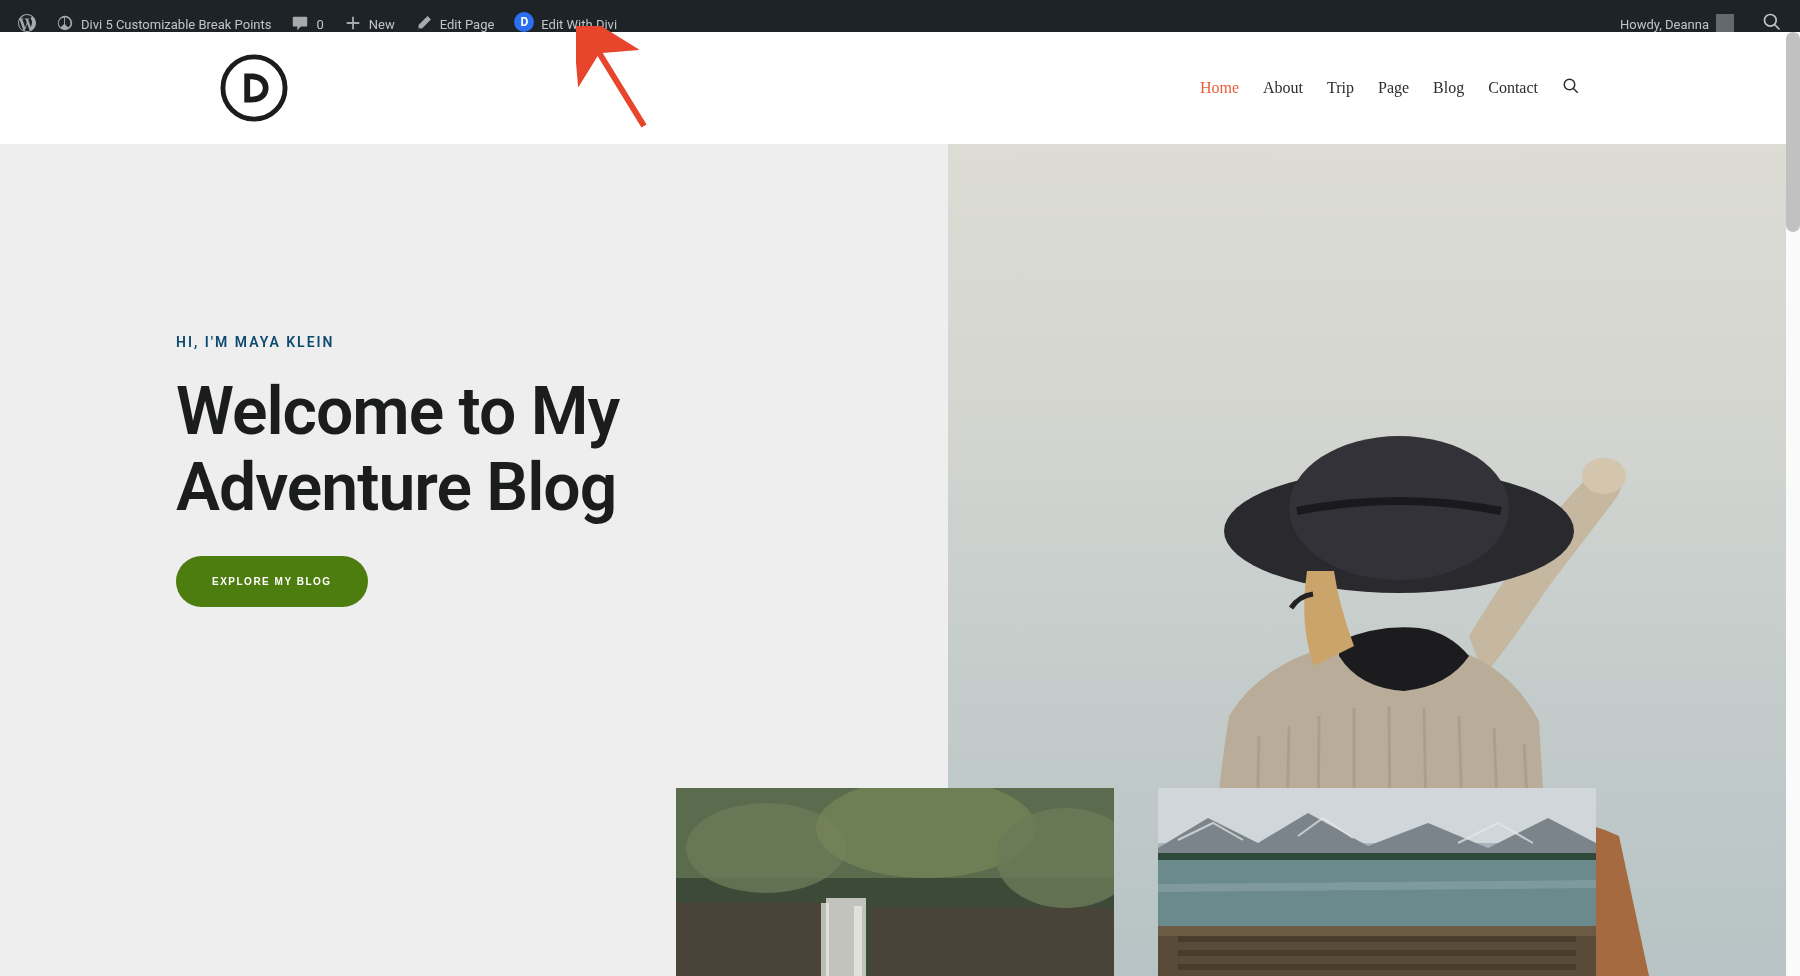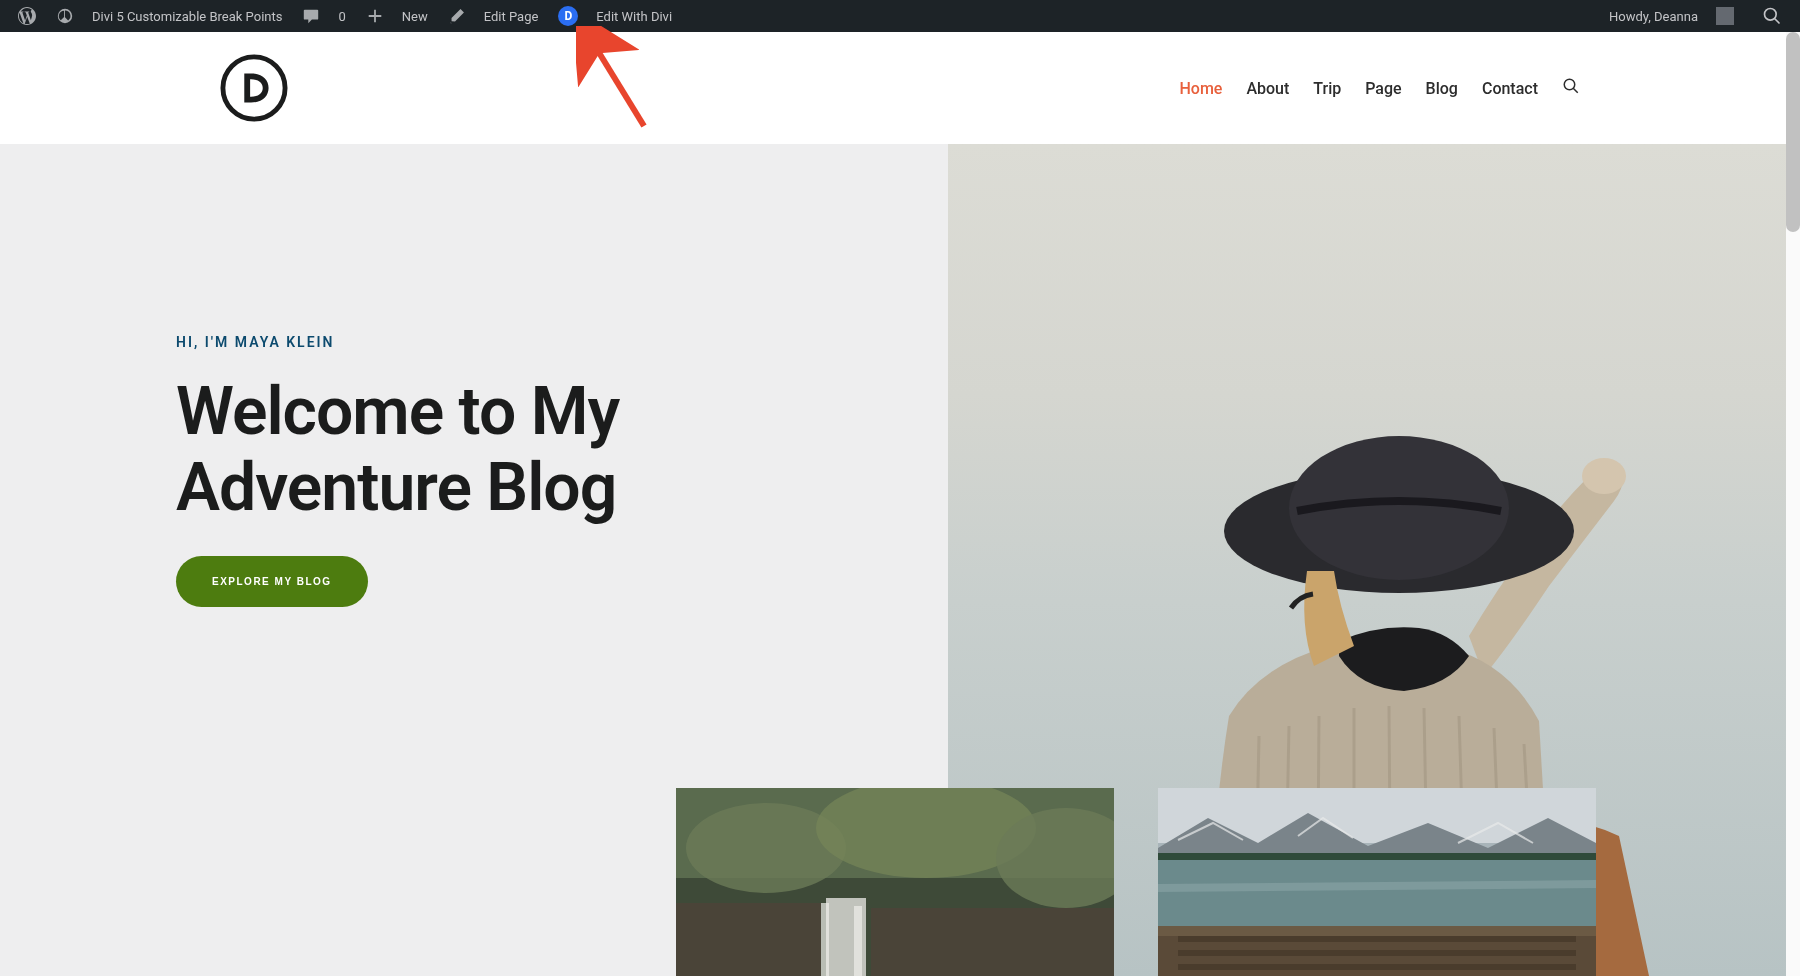--- a/index.html
+++ b/index.html
@@ -2,32 +2,32 @@
 <html><head>
 <meta charset="utf-8">
 <style>
 * { margin: 0; padding: 0; box-sizing: border-box; }
 body { font-family: -apple-system, BlinkMacSystemFont, "Segoe UI", Roboto, Helvetica, Arial, sans-serif; width: 1800px; height: 976px; overflow: hidden; background: #fff; }
 
 
 .wp-admin-bar { background: #1d2327; height: 32px; display: flex; align-items: center; padding: 0 8px; color: #c3c4c7; font-size: 13px; }
 .wp-admin-bar .left-items { display: flex; align-items: center; gap: 0; }
 .wp-admin-bar .right-items { margin-left: auto; display: flex; align-items: center; gap: 8px; }
-.admin-item { display: flex; align-items: center; gap: 18px; padding: 0 10px; height: 32px; cursor: pointer; color: #c3c4c7; }
+.admin-item { display: flex; align-items: flex-end; gap: 7px; padding: 0 10px; height: 32px; cursor: pointer; color: #c3c4c7; }
 .admin-icon { width: 18px; height: 18px; display: flex; align-items: center; justify-content: center; }
 .admin-icon svg { width: 18px; height: 18px; fill: #a7aaad; }
 .divi-icon-circle { width: 20px; height: 20px; background: #2b6ef2; border-radius: 50%; display: flex; align-items: center; justify-content: center; color: #fff; font-weight: bold; font-size: 12px; }
 .avatar-placeholder { width: 18px; height: 18px; background: #646970; }
 .search-admin svg { width: 20px; height: 20px; fill: #c3c4c7; stroke: #c3c4c7; }
 
 
 .annotation-arrow { position: absolute; top: 26px; left: 576px; pointer-events: none; z-index: 100; }
 
 
-.site-header { background: #ffffff; height: 112px; display: flex; align-items: center; padding: 0 220px 0 220px; }
+.site-header { background: #ffffff; height: 112px; display: flex; align-items: center; padding: 0 220px 0 220px; font-family: Liberation Serif, serif; }
 .site-logo { width: 68px; height: 68px; }
 .site-nav { margin-left: auto; display: flex; align-items: center; gap: 24px; }
 .nav-link { font-size: 16px; color: #2d2d2d; text-decoration: none; font-weight: 500; cursor: pointer; }
 .nav-link.active { color: #e8603c; }
 .nav-search-icon svg { width: 18px; height: 18px; stroke: #2d2d2d; fill: none; stroke-width: 2; }
 
 
 .hero { display: flex; height: 832px; position: relative; }
 .hero-left { width: 948px; background: #eeeeef; padding: 190px 80px 0 176px; position: relative; }
 .hero-eyebrow { color: #0c4a6e; font-size: 14px; font-weight: 600; letter-spacing: 2px; margin-bottom: 24px; }

